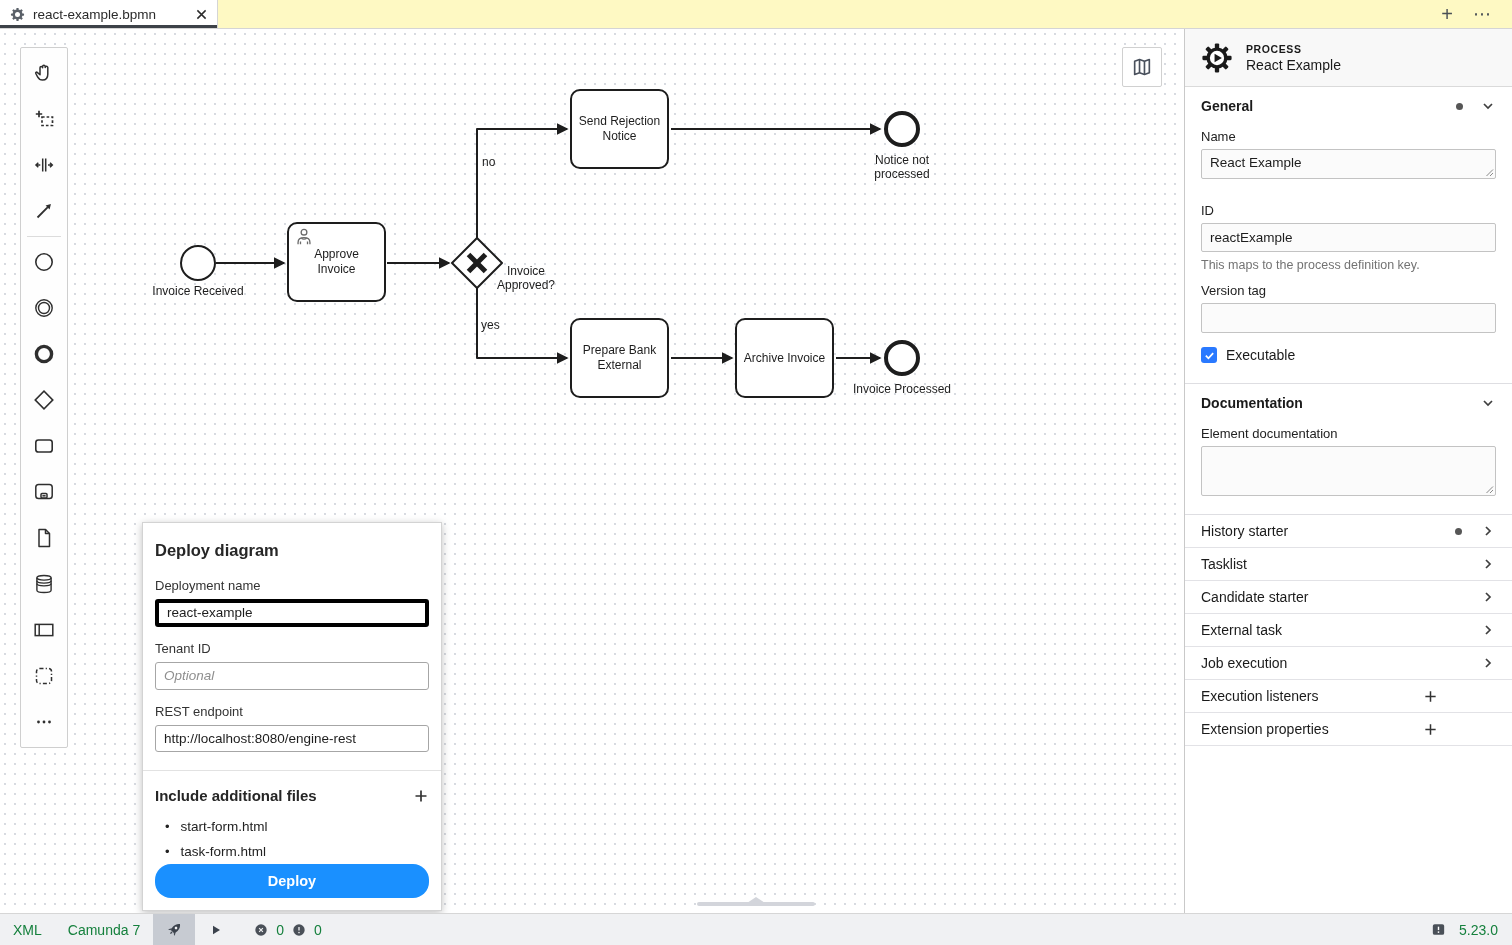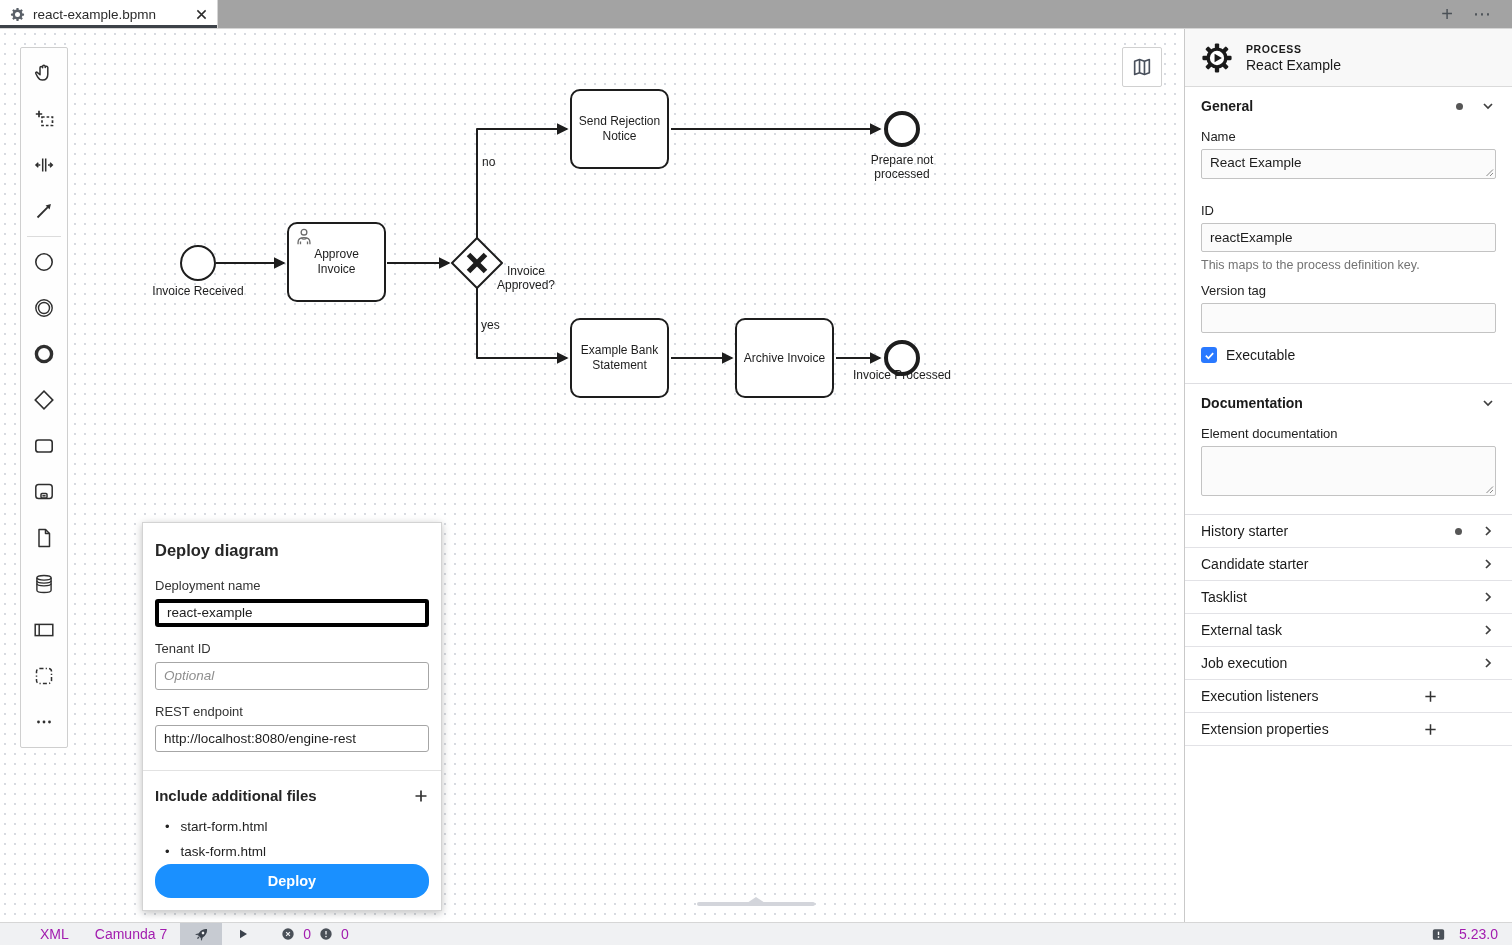--- a/index.html
+++ b/index.html
@@ -1,21 +1,21 @@
 <!DOCTYPE html>
 <html><head>
 <meta charset="utf-8">
 <style>
   * { margin:0; padding:0; box-sizing:border-box; }
   html,body { width:1512px; height:945px; overflow:hidden;
     font-family:"Liberation Sans", sans-serif; background:#fff; color:#1d1d1d; }
   .app { display:flex; flex-direction:column; width:100%; height:100%; }
 
   
-  .tab-bar { height:29px; background:#a3a3a3; display:flex; align-items:stretch;
+  .tab-bar { height:29px; background:#fef9c3; display:flex; align-items:stretch;
     border-bottom:1px solid #d5d5d5; flex:0 0 auto; }
   .tab { width:218px; background:#fff; display:flex; align-items:center; gap:8px;
     padding:0 10px; position:relative; border-right:1px solid #d5d5d5; }
   .tab::after { content:""; position:absolute; left:0; right:0; bottom:0; height:3px; background:#3d4248; }
   .tab-label { font-size:13.5px; color:#2b2b2b; flex:1; white-space:nowrap; overflow:hidden; }
   .tab-close { display:flex; align-items:center; cursor:pointer; }
   .tab-actions { margin-left:auto; display:flex; align-items:center; gap:20px; padding-right:20px;
     color:#4a5056; }
   .tb-plus { font-size:20px; line-height:1; cursor:pointer; }
   .tb-more { font-size:18px; letter-spacing:1px; line-height:1; cursor:pointer; }
@@ -98,22 +98,22 @@
     align-items:center; justify-content:center; cursor:pointer; }
   .p-check-label { font-size:14px; color:#1a1a1a; }
   .p-sec-border { border-bottom:1px solid #dedee2; }
   .grp-row { height:33px; display:flex; align-items:center; padding:0 16px;
     border-bottom:1px solid #e2e2e6; cursor:pointer; }
   .grp-label { font-size:14px; color:#1a1a1a; flex:1; }
   .grp-row .dot { margin-right:18px; }
   .grp-plus { margin-right:58px; display:flex; cursor:pointer; }
 
   
-  .status-bar { height:23px; flex:0 0 auto; background:#f0f1f3; border-top:1px solid #d6d6d6;
-    display:flex; align-items:stretch; font-size:14px; color:#a21caf;padding-left:27px; }
+  .status-bar { height:32px; flex:0 0 auto; background:#f0f1f3; border-top:1px solid #d6d6d6;
+    display:flex; align-items:stretch; font-size:14px; color:#15803d; }
   .sb-text { display:flex; align-items:center; padding:0 13px; cursor:pointer; }
   .sb-btn { width:42px; display:flex; align-items:center; justify-content:center; cursor:pointer; }
   .sb-btn.selected { background:#c7cbd2; }
   .sb-counts { display:flex; align-items:center; gap:7px; margin-left:16px; cursor:pointer; }
   .sb-right { margin-left:auto; display:flex; align-items:center; gap:12px; padding-right:14px; }
 </style>
 </head>
 <body>
 
 <div class="app">
@@ -285,30 +285,30 @@
       </div>
 
       <div class="bp-label" style="left:482px; top:127px;">no</div>
       <div class="bp-label" style="left:492px; top:236px; width:68px;">Invoice Approved?</div>
       <div class="bp-label" style="left:481px; top:290px;">yes</div>
 
       <div class="task" style="left:570px; top:60px;">
         <span>Send Rejection Notice</span>
       </div>
       <div class="evt end" style="left:884px; top:82px;"></div>
-      <div class="bp-label" style="left:847px; top:125px; width:110px;">Prepare not processed</div>
+      <div class="bp-label" style="left:847px; top:125px; width:110px;">Notice not processed</div>
 
       <div class="task" style="left:570px; top:289px;">
-        <span>Example Bank Statement</span>
+        <span>Prepare Bank External</span>
       </div>
       <div class="task" style="left:735px; top:289px;">
         <span>Archive Invoice</span>
       </div>
       <div class="evt end" style="left:884px; top:311px;"></div>
-      <div class="bp-label" style="left:842px; top:340px; width:120px;">Invoice Processed</div>
+      <div class="bp-label" style="left:842px; top:354px; width:120px;">Invoice Processed</div>
 
       <div class="deploy-dialog">
         <div class="dd-title">Deploy diagram</div>
         <div class="dd-label">Deployment name</div>
         <input class="dd-input focused" value="react-example" style="">
         <div class="dd-label" style="margin-top:14px;">Tenant ID</div>
         <input class="dd-input" placeholder="Optional" style="">
         <div class="dd-label" style="margin-top:14px;">REST endpoint</div>
         <input class="dd-input" value="http://localhost:8080/engine-rest" style="">
         <div class="dd-sep"></div>
@@ -409,27 +409,27 @@
       <div class="p-sec-border"></div>
 
       <div class="grp-row">
         <span class="grp-label">History starter</span>
         <span class="dot"></span>
         <svg width="16" height="16" viewBox="0 0 16 16">
             <path d="M6 4 L10 8 L6 12" stroke="#3f3f3f" stroke-width="1.7" fill="none"></path>
           </svg>
       </div>
       <div class="grp-row">
+        <span class="grp-label">Tasklist</span>
+        <svg width="16" height="16" viewBox="0 0 16 16">
+            <path d="M6 4 L10 8 L6 12" stroke="#3f3f3f" stroke-width="1.7" fill="none"></path>
+          </svg>
+      </div>
+      <div class="grp-row">
         <span class="grp-label">Candidate starter</span>
-        <svg width="16" height="16" viewBox="0 0 16 16">
-            <path d="M6 4 L10 8 L6 12" stroke="#3f3f3f" stroke-width="1.7" fill="none"></path>
-          </svg>
-      </div>
-      <div class="grp-row">
-        <span class="grp-label">Tasklist</span>
         <svg width="16" height="16" viewBox="0 0 16 16">
             <path d="M6 4 L10 8 L6 12" stroke="#3f3f3f" stroke-width="1.7" fill="none"></path>
           </svg>
       </div>
       <div class="grp-row">
         <span class="grp-label">External task</span>
         <svg width="16" height="16" viewBox="0 0 16 16">
             <path d="M6 4 L10 8 L6 12" stroke="#3f3f3f" stroke-width="1.7" fill="none"></path>
           </svg>
       </div>

